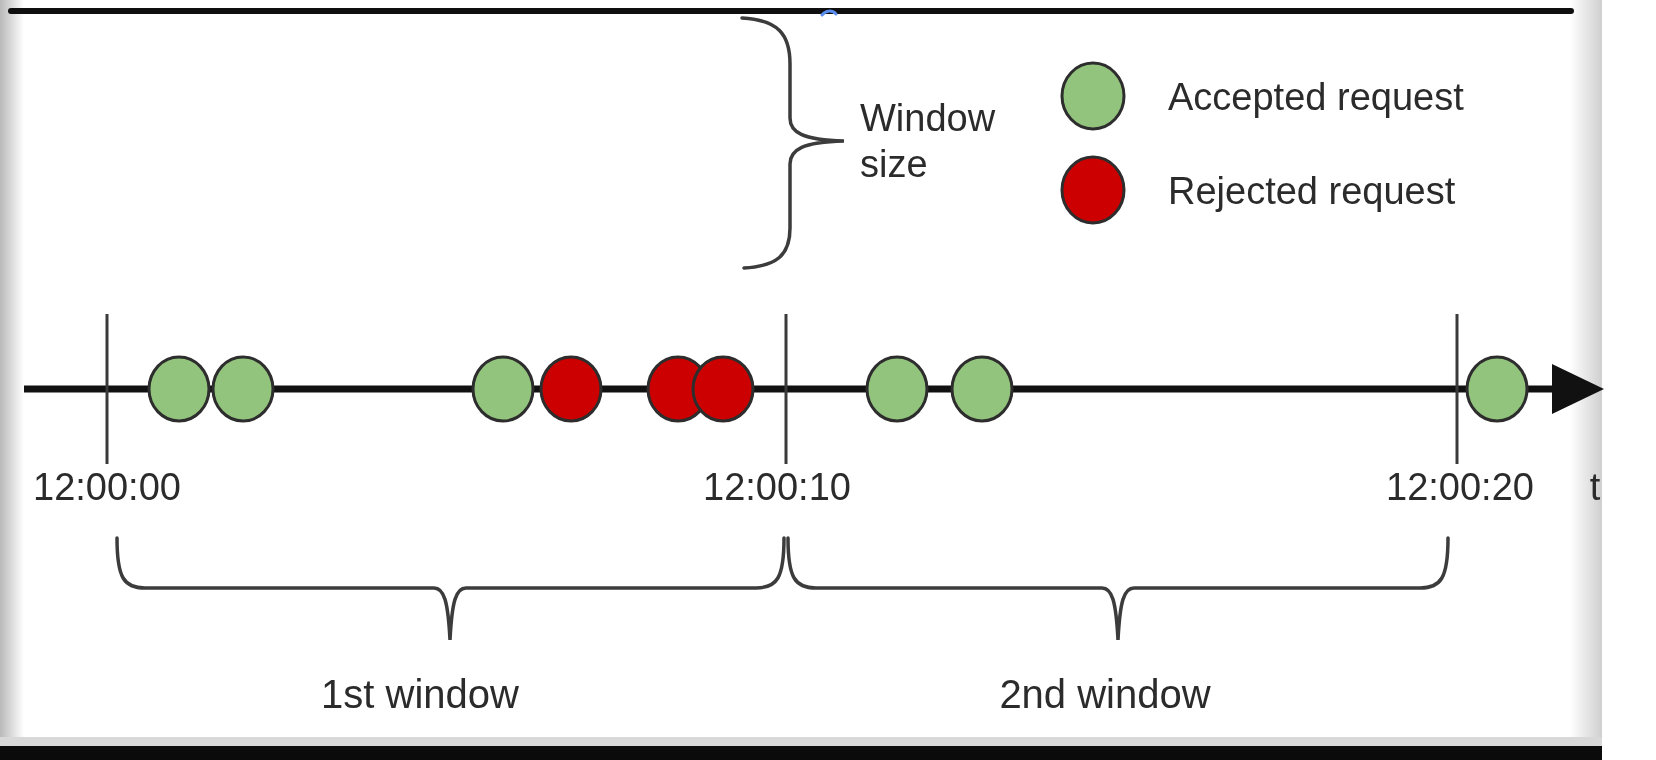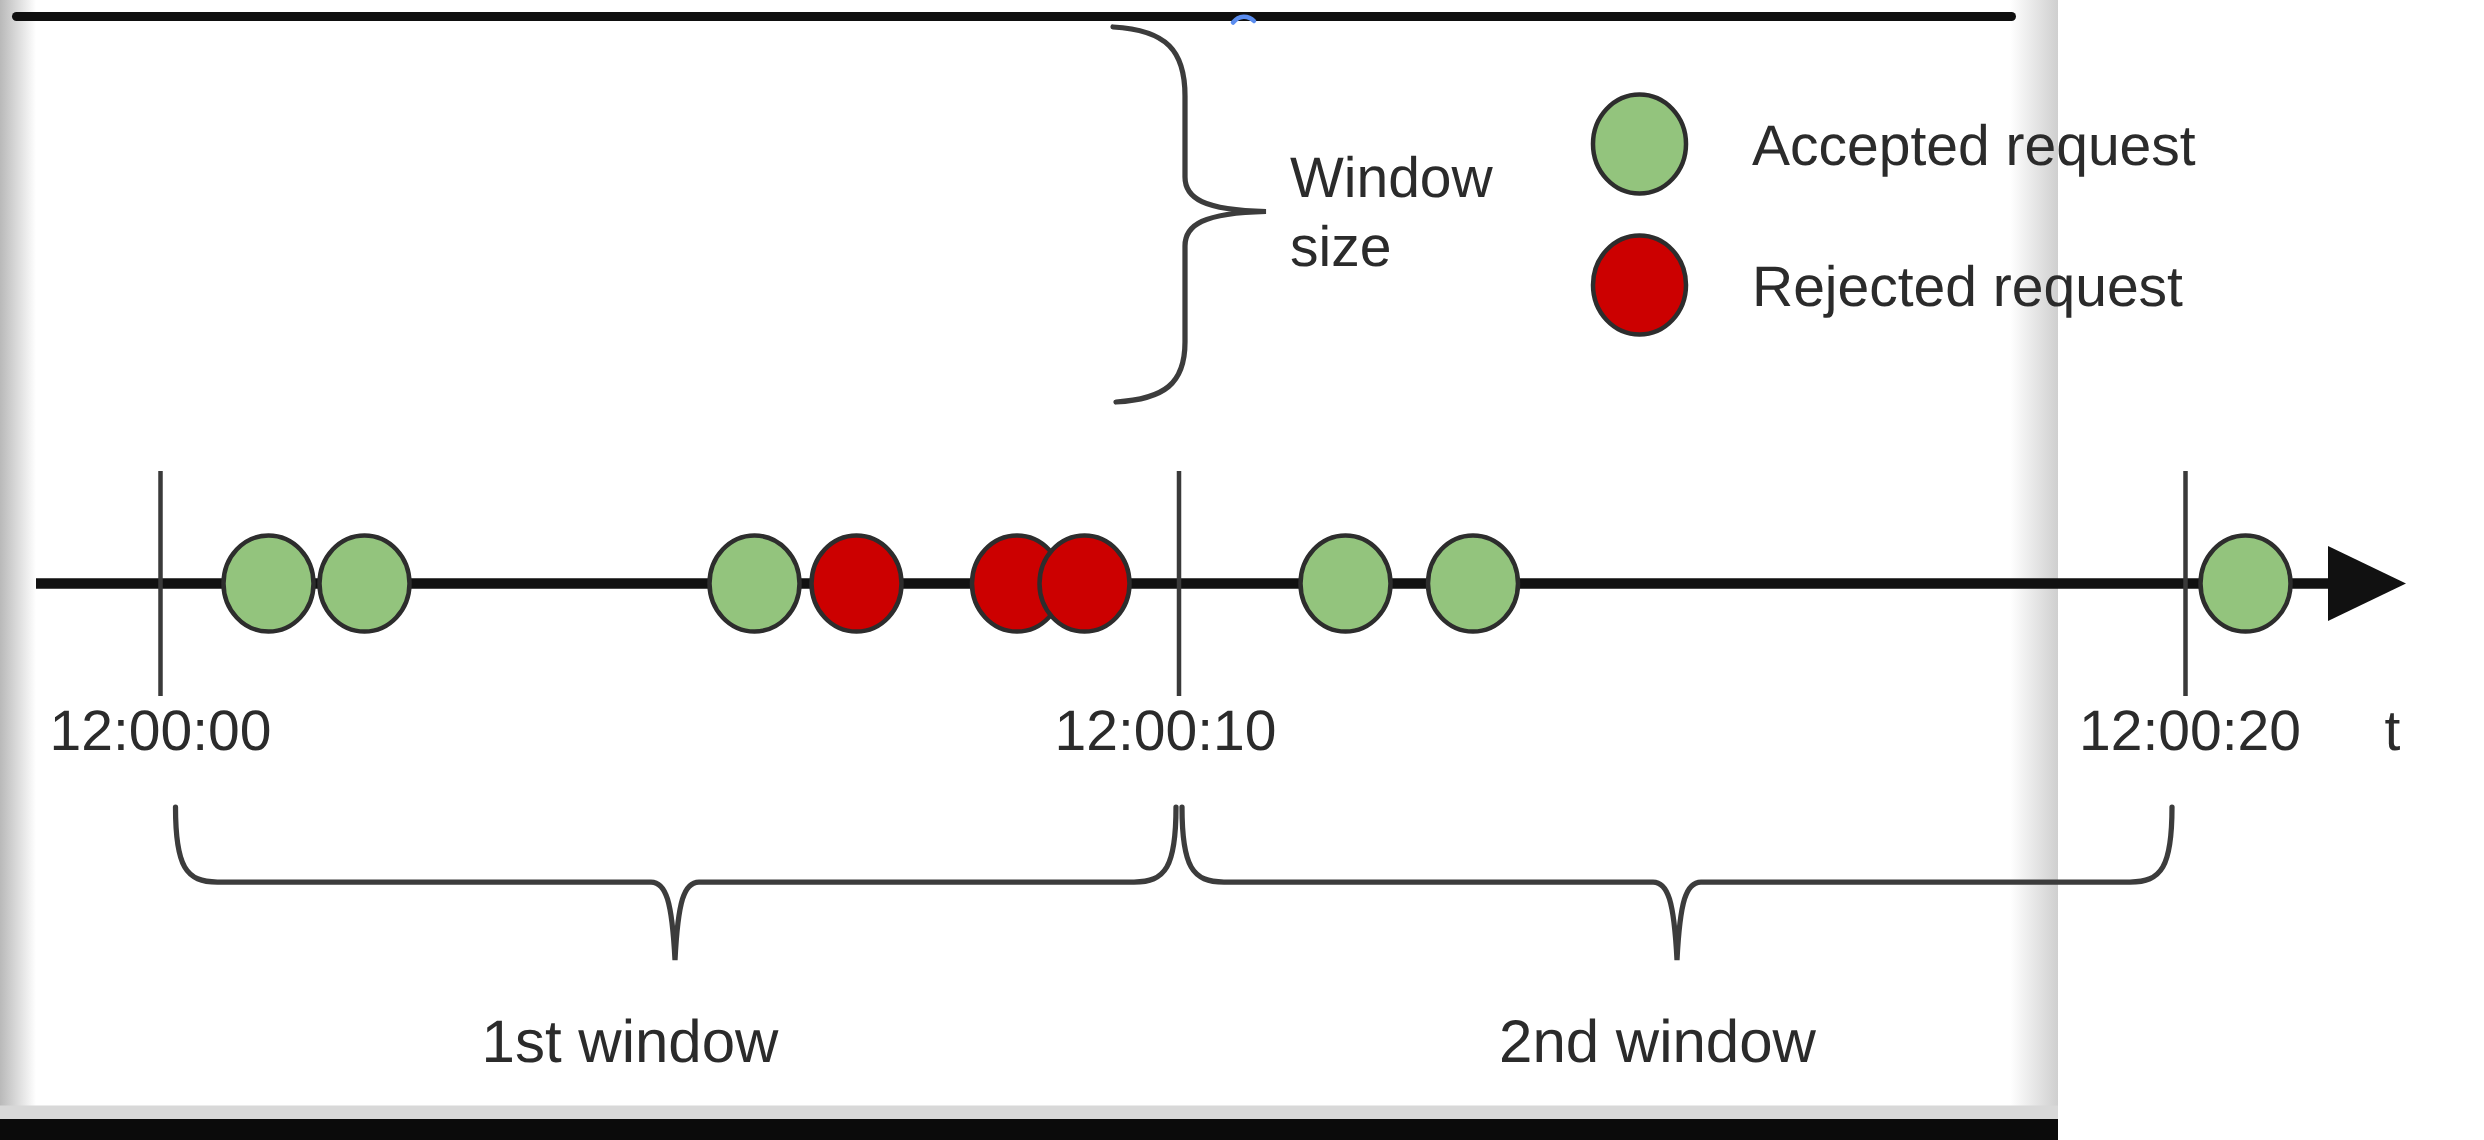--- a/index.html
+++ b/index.html
@@ -6,24 +6,23 @@
     margin: 0;
     padding: 0;
     width: 1656px;
     height: 760px;
     overflow: hidden;
     background: #ffffff;
     font-family: "Liberation Sans", sans-serif;
   }
   .stage {
     position: relative;
-    width: 1352px;
+    width: 1602px;
     height: 760px;
     background: #ffffff;
-    padding-left: 20px;
   }
   
   .edge-left {
     position: absolute; left: 0; top: 0; bottom: 0; width: 24px;
     background: linear-gradient(to right, #b9b9b9, #ffffff);
   }
   .edge-right {
     position: absolute; right: 0; top: 0; bottom: 0; width: 32px;
     background: linear-gradient(to left, #cfcfcf, #ffffff);
   }

